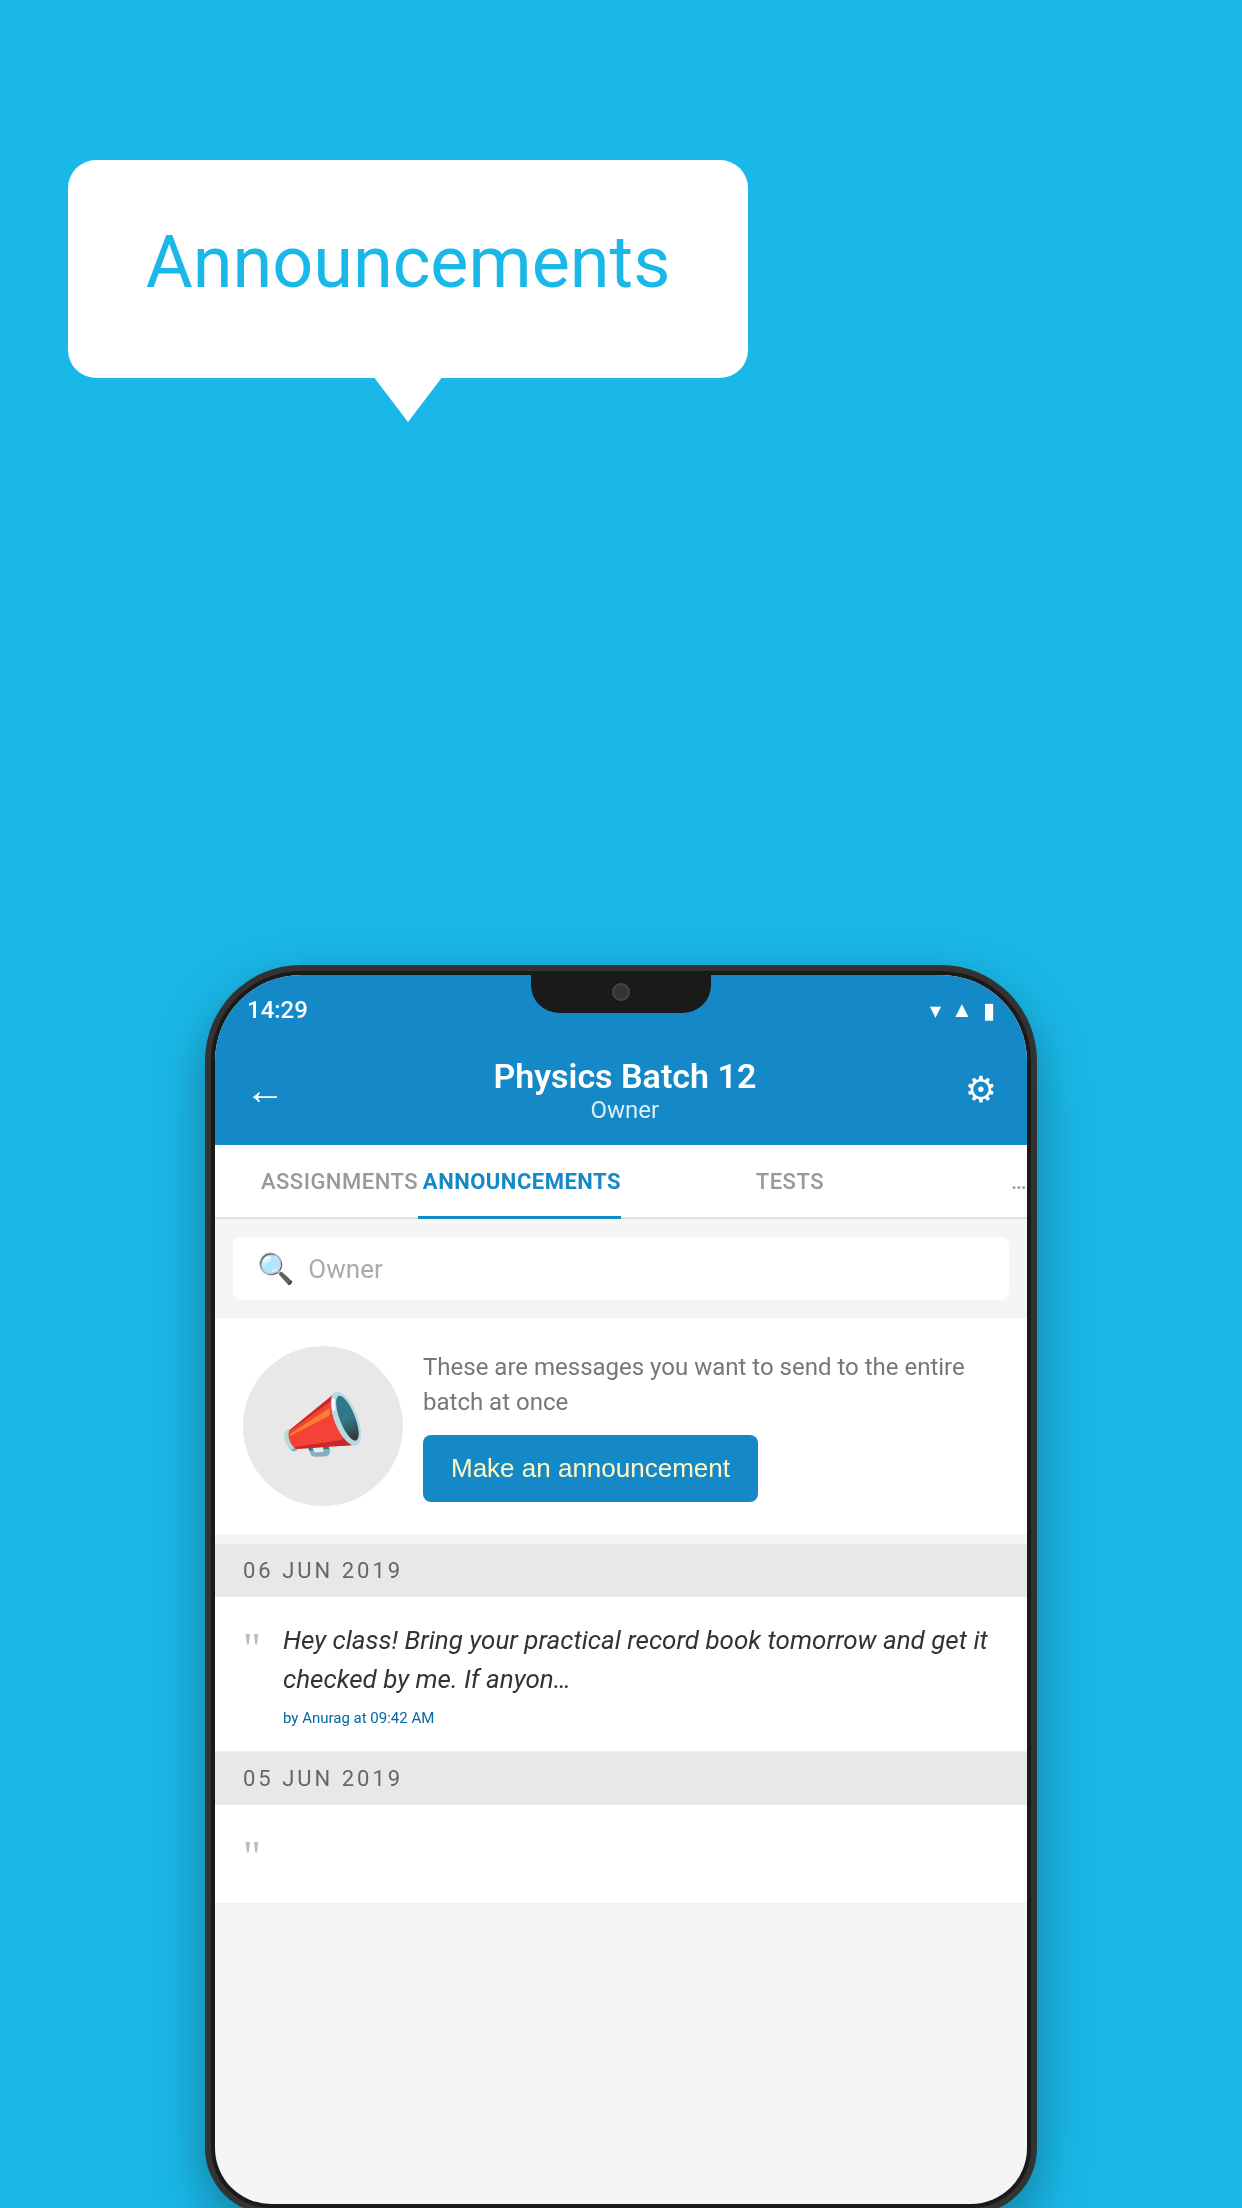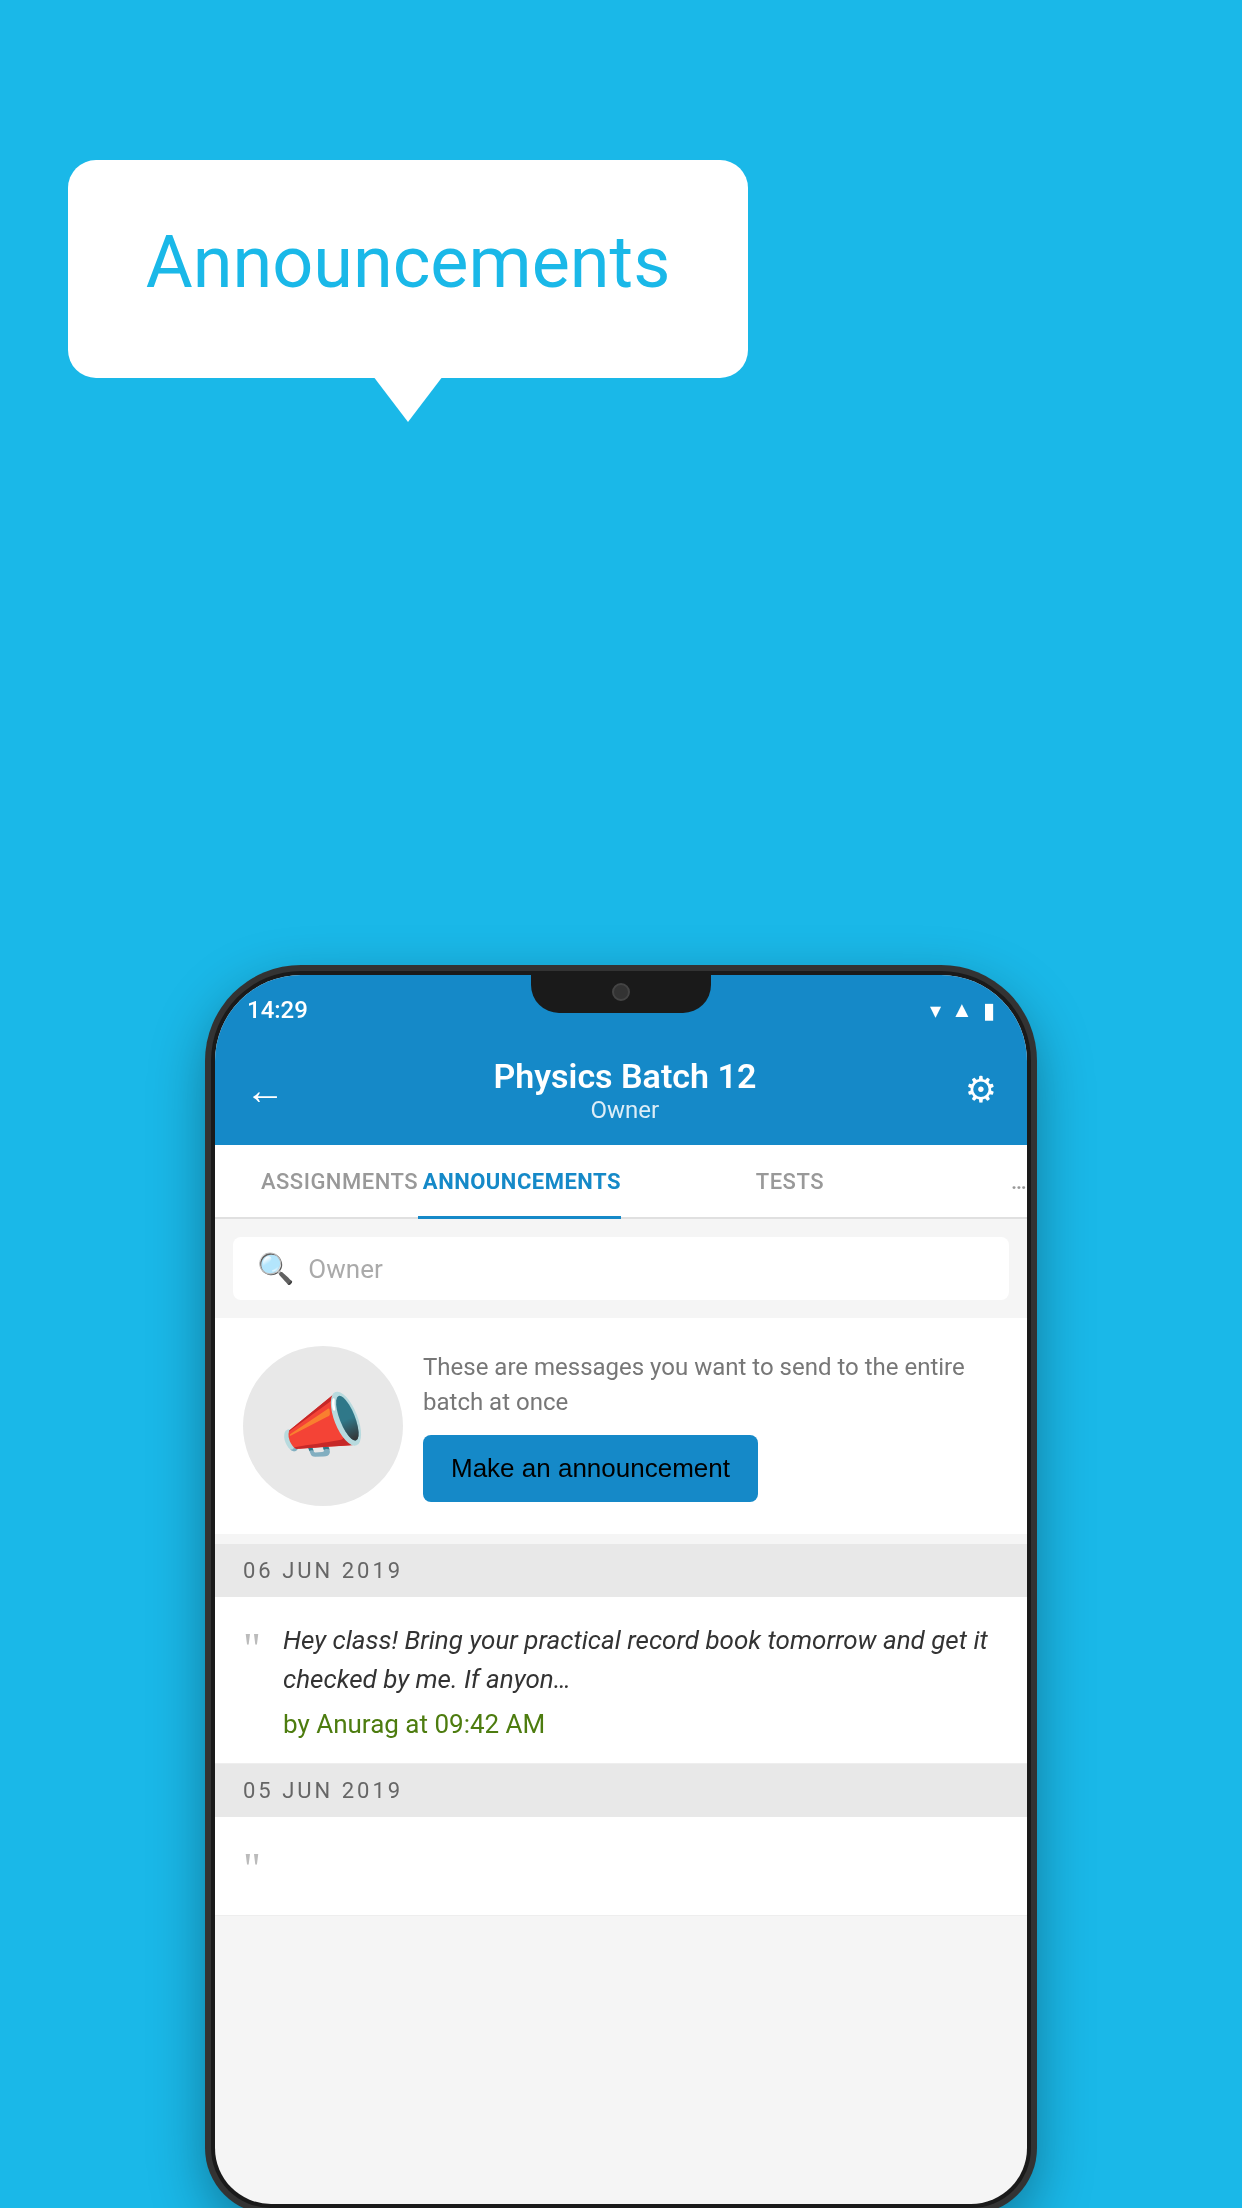--- a/index.html
+++ b/index.html
@@ -291,21 +291,21 @@
 
     .promo-description {
       color: #777;
       font-size: 24px;
       line-height: 1.45;
       margin-bottom: 16px;
     }
 
     .make-announcement-btn {
       background: #1589c8;
-      color: #000000;
+      color: #fef9c3;
       border: none;
       border-radius: 8px;
       padding: 18px 28px;
       font-size: 26px;
       cursor: pointer;
       white-space: nowrap;
     }
 
     
     .date-separator {
@@ -342,22 +342,22 @@
 
     .announcement-text {
       font-size: 26px;
       color: #333;
       font-style: italic;
       line-height: 1.5;
       margin-bottom: 10px;
     }
 
     .announcement-meta {
-      color: #4d7c0f;
-      font-size: 26px;
+      color: #0369a1;
+      font-size: 15px;
     }
   </style>
 </head>
 <body>
 
 <div class="speech-bubble-container">
   <div class="speech-bubble">
     <div class="speech-bubble-title">Announcements</div>
   </div>
 </div>

